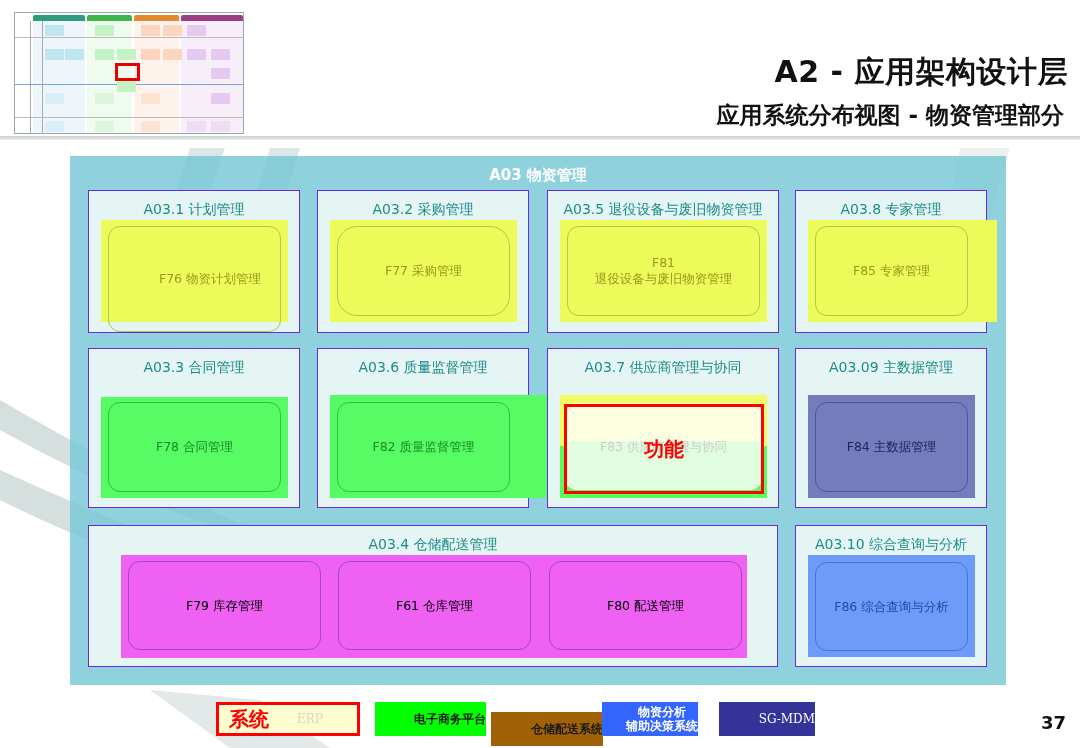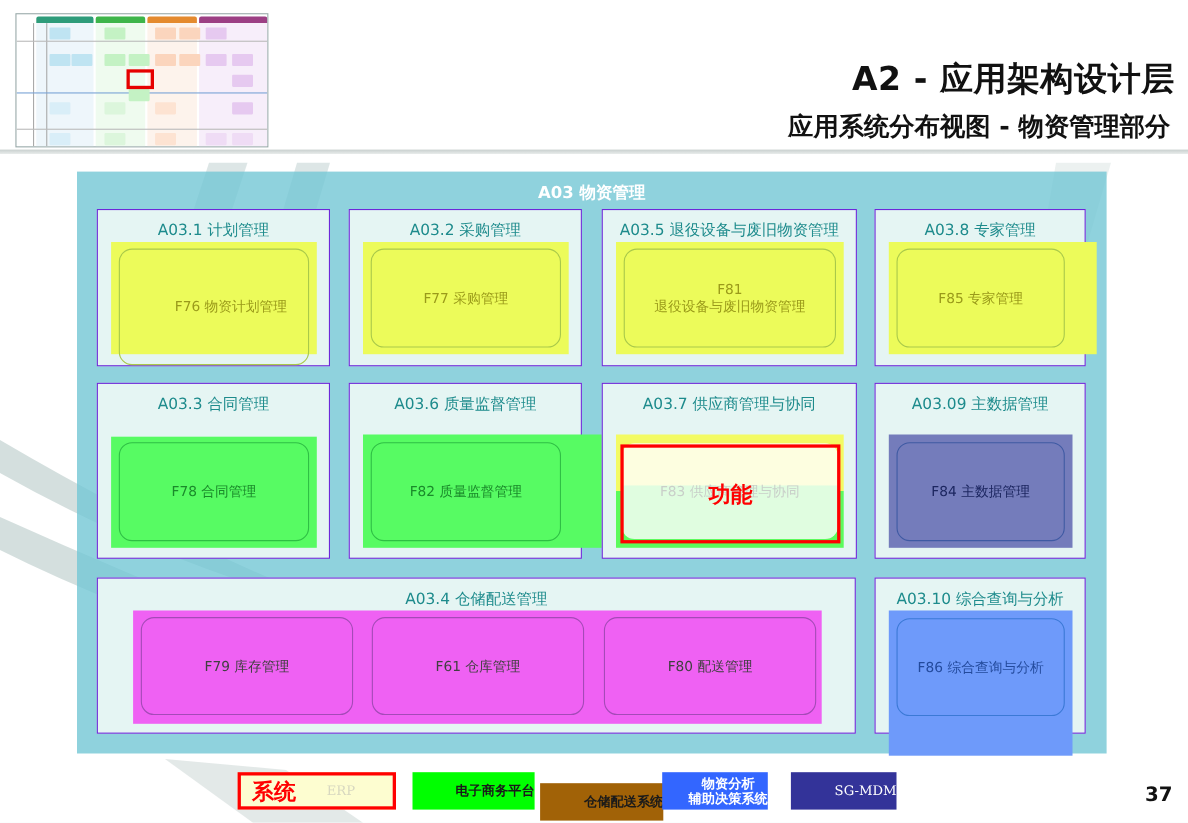--- a/index.html
+++ b/index.html
@@ -32,21 +32,21 @@
     .module-title { position: absolute; left: 0; right: 0; top: 10px; text-align: center; color: #1d8b8c; font-size: 14px; white-space: nowrap; }
 
     .sys { position: absolute; }
     .func { position: absolute; border-radius: 12px; display: flex; align-items: center; justify-content: center; text-align: center; font-size: 12.5px; line-height: 16px; }
 
     .yellow { background: #ecfb5a; }
     .yellow .func { border: 1px solid #a9c94a; color: #9a9a1a; }
     .green { background: #57fb63; }
     .green .func { border: 1px solid #2fbf45; color: #1a8a2a; }
     .magenta { background: #ef61f3; }
-    .magenta .func { border: 1px solid #a44ab7; color: #404040; }
+    .magenta .func { border: 1px solid #a44ab7; color: #000000; }
     .navy { background: #747cbb; }
     .navy .func { border: 1px solid #3f5aa3; color: #1c2660; }
     .blue { background: #6e9afa; }
     .blue .func { border: 1px solid #3b79d6; color: #234a9c; }
 
     
     .anno-box { position: absolute; border: 3px solid #ff0000; display: flex; align-items: center; }
     .anno-label { color: #ff0000; font-weight: bold; font-size: 20px; }
 
     
@@ -116,21 +116,21 @@
   <div class="module" style="left:18px;top:34px;width:212px;height:143px;">
     <div class="module-title">A03.1 计划管理</div>
     <div class="sys yellow" style="left:12px;top:29px;width:187px;height:102px;">
       <div class="func" style="left:7px;top:6px;width:173px;height:106px;padding-left:31px;">F76 物资计划管理</div>
     </div>
   </div>
 
   <div class="module" style="left:247px;top:34px;width:212px;height:143px;">
     <div class="module-title">A03.2 采购管理</div>
     <div class="sys yellow" style="left:12px;top:29px;width:187px;height:102px;">
-      <div class="func" style="left:7px;top:6px;width:173px;height:90px;">F77 采购管理</div>
+      <div class="func" style="left:7px;top:6px;width:173px;height:90px;border-radius:20px;">F77 采购管理</div>
     </div>
   </div>
 
   <div class="module" style="left:477px;top:34px;width:232px;height:143px;">
     <div class="module-title">A03.5 退役设备与废旧物资管理</div>
     <div class="sys yellow" style="left:12px;top:29px;width:207px;height:102px;">
       <div class="func" style="left:7px;top:6px;width:193px;height:90px;white-space:pre-line;">F81
 退役设备与废旧物资管理</div>
     </div>
   </div>
@@ -177,21 +177,21 @@
     <div class="module-title">A03.4 仓储配送管理</div>
     <div class="sys magenta" style="left:32px;top:29px;width:626px;height:103px;">
       <div class="func" style="left:7px;top:6px;width:193px;height:89px;">F79 库存管理</div>
       <div class="func" style="left:217px;top:6px;width:193px;height:89px;">F61 仓库管理</div>
       <div class="func" style="left:428px;top:6px;width:193px;height:89px;">F80 配送管理</div>
     </div>
   </div>
 
   <div class="module" style="left:725px;top:369px;width:192px;height:142px;">
     <div class="module-title">A03.10 综合查询与分析</div>
-    <div class="sys blue" style="left:12px;top:29px;width:167px;height:132px;">
+    <div class="sys blue" style="left:12px;top:29px;width:167px;height:102px;">
       <div class="func" style="left:7px;top:7px;width:153px;height:89px;">F86 综合查询与分析</div>
     </div>
   </div>
 </div>
 
 <div class="legend-item" style="left:216px;width:144px;background:#fdfdd0;color:#d8d8c0;font-weight:normal;border:3px solid #ff0000;justify-content:flex-start;">
   <span class="anno-label" style="margin-left:10px;margin-right:28px;font-family:'DejaVu Sans',sans-serif;">系统</span>
   <span>ERP</span>
 </div>
 <div class="legend-item" style="left:375px;width:111px;background:#00ff00;color:#1a1a1a;">

